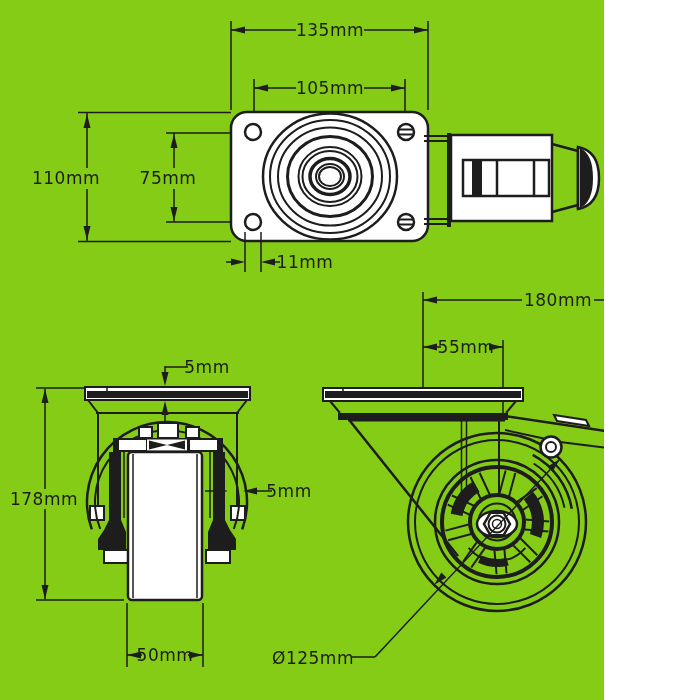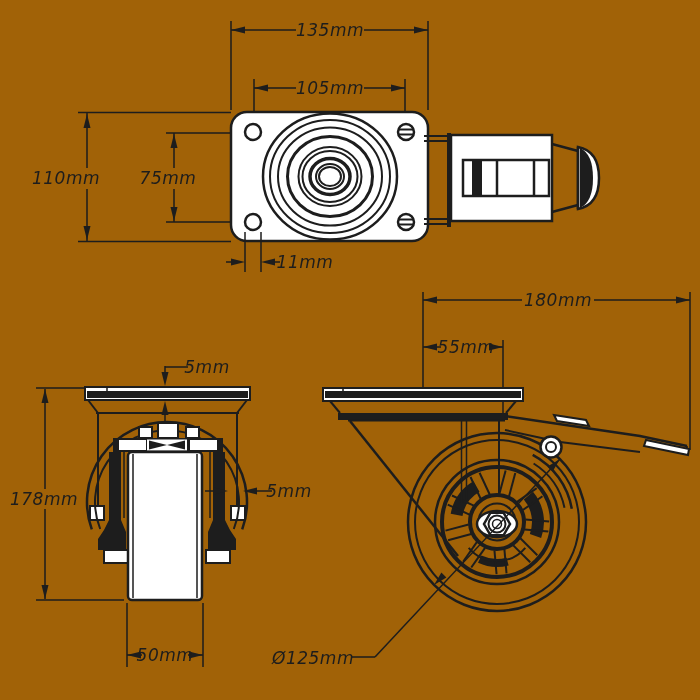--- a/index.html
+++ b/index.html
@@ -1,17 +1,17 @@
 <!DOCTYPE html>
 <html><head>
 <meta charset="utf-8">
 <style>
   html,body{margin:0;padding:0;background:#ffffff;}
-  .canvas{position:relative;width:700px;height:700px;background:#a16207;overflow:hidden;
-          font-family:"DejaVu Sans","Liberation Sans",sans-serif;font-style:italic;}
+  .canvas{position:relative;width:604px;height:700px;background:#84cc16;overflow:hidden;
+          font-family:"DejaVu Sans","Liberation Sans",sans-serif;}
   svg{display:block;}
   .ln{stroke:#1d1d1d;stroke-width:2;fill:none;}
   .ln15{stroke:#1d1d1d;stroke-width:1.5;fill:none;}
   .ln25{stroke:#1d1d1d;stroke-width:2.5;fill:none;}
   .ln3{stroke:#1d1d1d;stroke-width:3;fill:none;}
   .ln35{stroke:#1d1d1d;stroke-width:3.5;fill:none;}
   .ln4{stroke:#1d1d1d;stroke-width:4;fill:none;}
   .wh{fill:#ffffff;}
   .blk{fill:#1d1d1d;stroke:none;}
   .arrow{fill:#1d1d1d;stroke:none;}

